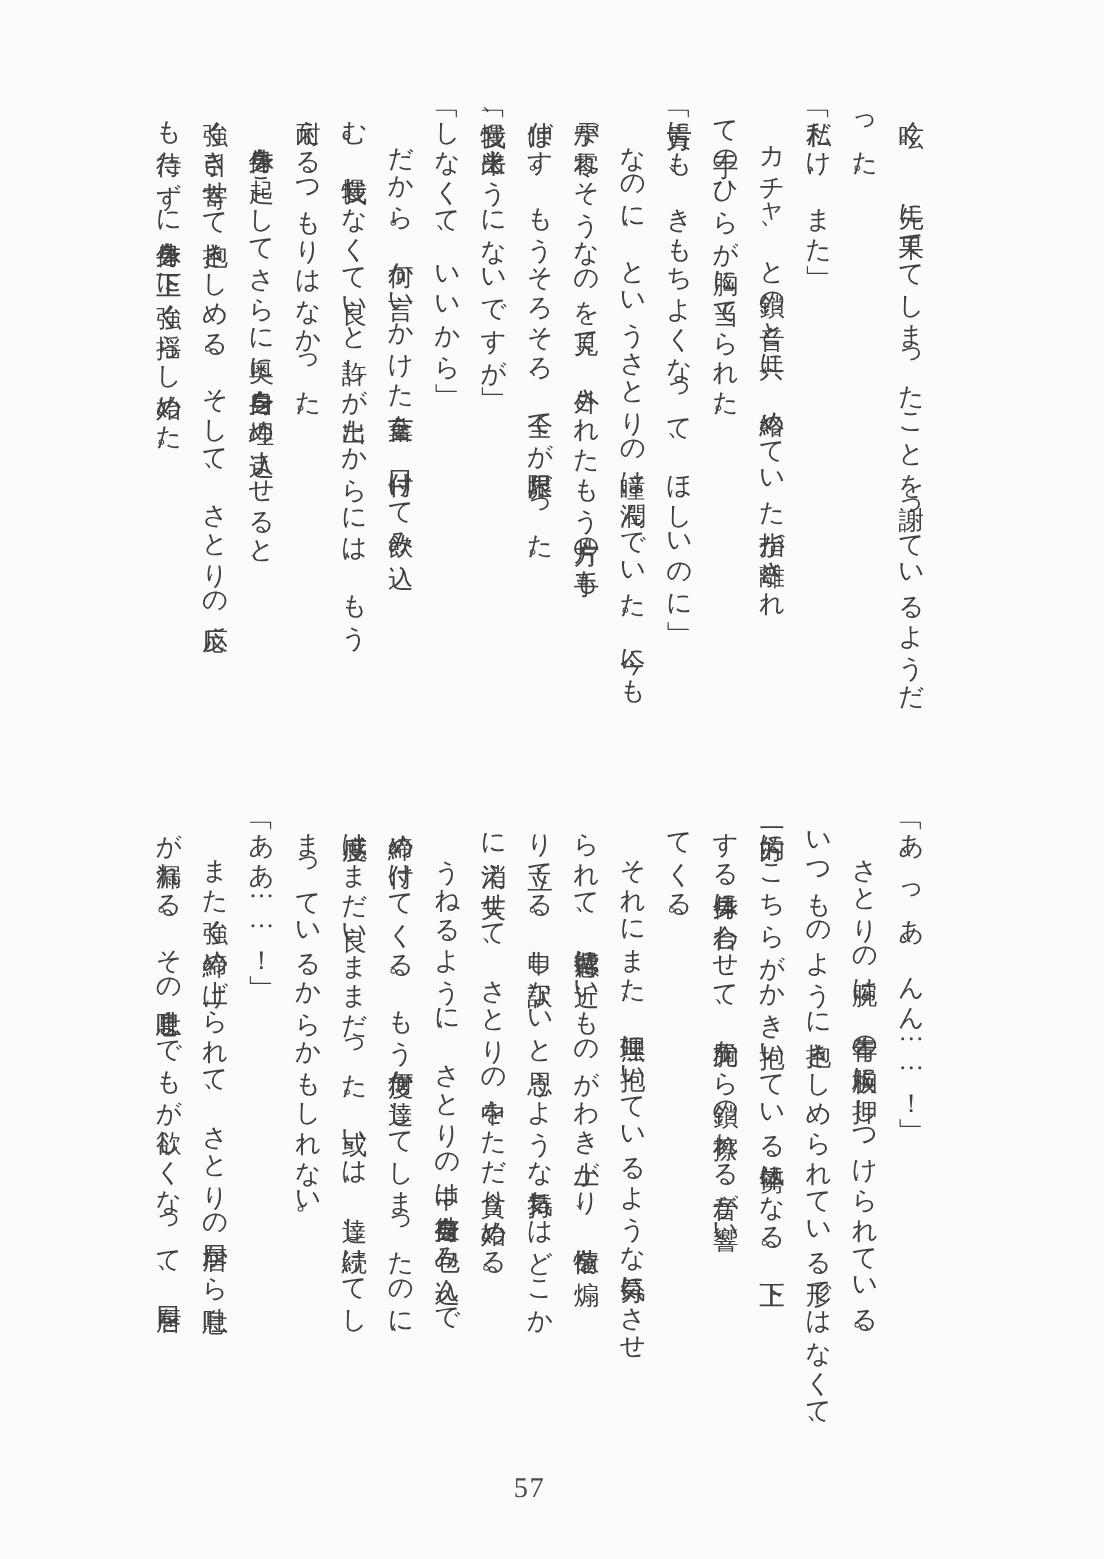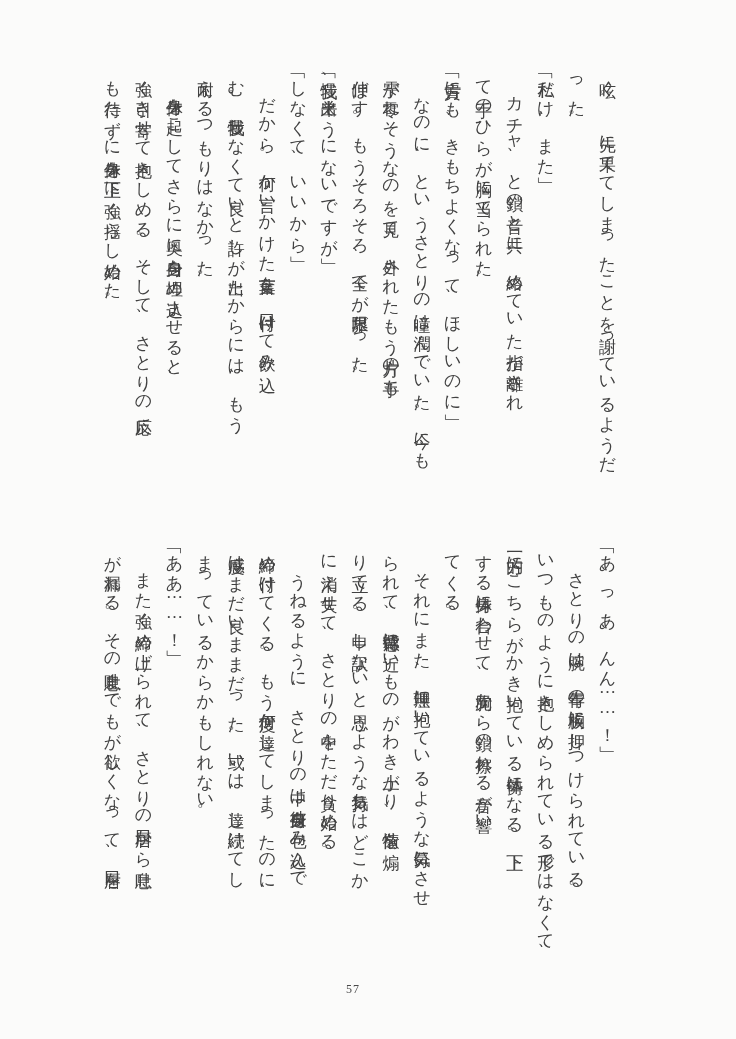--- a/index.html
+++ b/index.html
@@ -34,21 +34,21 @@
     
   }
   #upper-block { top: 68px; }
   #lower-block { top: 543px; }
   .page-number {
     position: absolute;
     top: 982px;
     left: 298px;
     width: 110px;
     text-align: center;
-    font-size: 12px;
+    font-size: 19px;
     letter-spacing: 1px;
     color: #4a4a4a;
   }
 </style>
 </head>
 <body>
 
 <div class="page">
   <div id="upper-block" class="tblock">
       <div class="line">呟く。　先に果ててしまったことを謝っているようだ</div>

